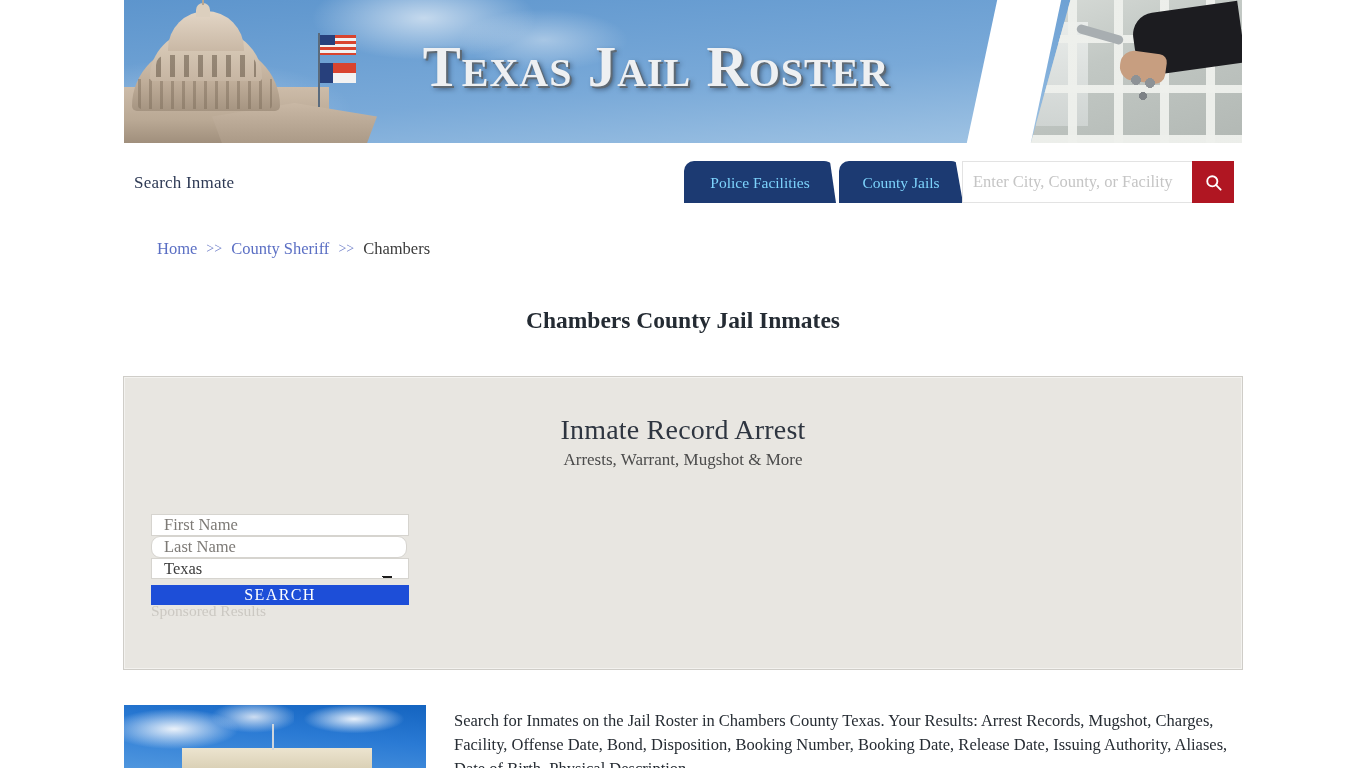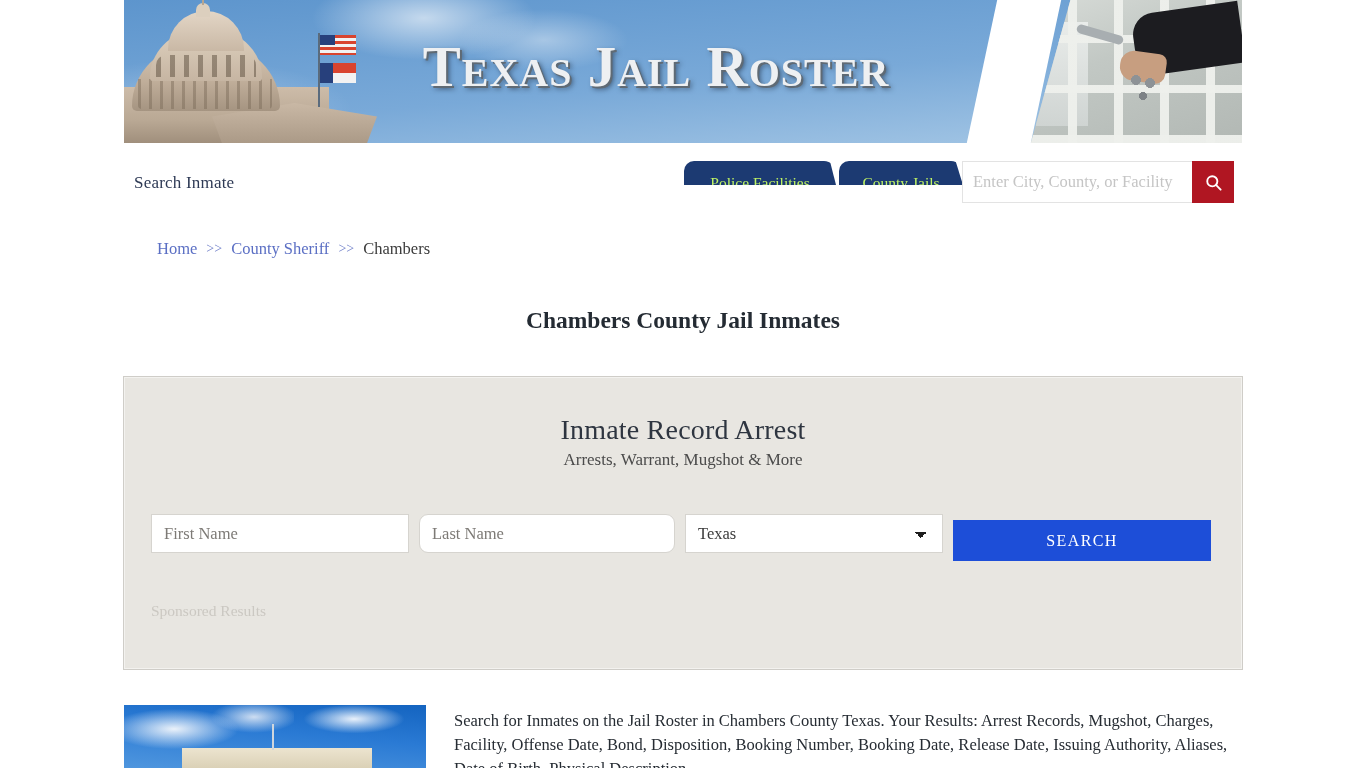--- a/index.html
+++ b/index.html
@@ -147,23 +147,23 @@
   .navrow {
     position: absolute; left: 124px; top: 143px; width: 1118px; height: 78px;
   }
   .brand-link {
     position: absolute; left: 10px; top: 30px;
     font-size: 17px; color: #2e3a55; letter-spacing: .2px;
     text-decoration: none; cursor: pointer;
   }
   .tabwrap { position: absolute; left: 560px; top: 18px; height: 42px; }
   .tabbtn {
-    position: absolute; top: 0; height: 24px;
+    position: absolute; top: 0; height: 42px;
     background: #1c3a72;
-    color: #bef264;
+    color: #7dd3fc;
     font-size: 15.5px;
     line-height: 42px;
     text-align: center;
     border: none;
     cursor: pointer;
     font-family: "Liberation Serif", "DejaVu Serif", serif;
   }
   .tab-police {
     left: 0; width: 152px;
     border-radius: 10px 12px 0 0;
@@ -221,21 +221,21 @@
   .panel-h1 {
     text-align: center; margin-top: 37px;
     font-size: 28px; color: #2e3540; letter-spacing: .2px;
   }
   .panel-h2 {
     text-align: center; margin-top: 4px;
     font-size: 17px; color: #4b4b4b;
   }
   .formrow {
     position: absolute; left: 27px; top: 137px; width: 1066px; height: 40px;
-    display: flex; align-items: flex-start; gap: 0;
+    display: flex; align-items: flex-start; gap: 0; flex-direction: column;
   }
   .fld {
     height: 39px;
     border: 1px solid #d6d4cf;
     background: #ffffff;
     padding: 0 12px;
     font-family: "Liberation Serif", "DejaVu Serif", serif;
     font-size: 16.5px;
     color: #3c3c3c;
     outline: none;

